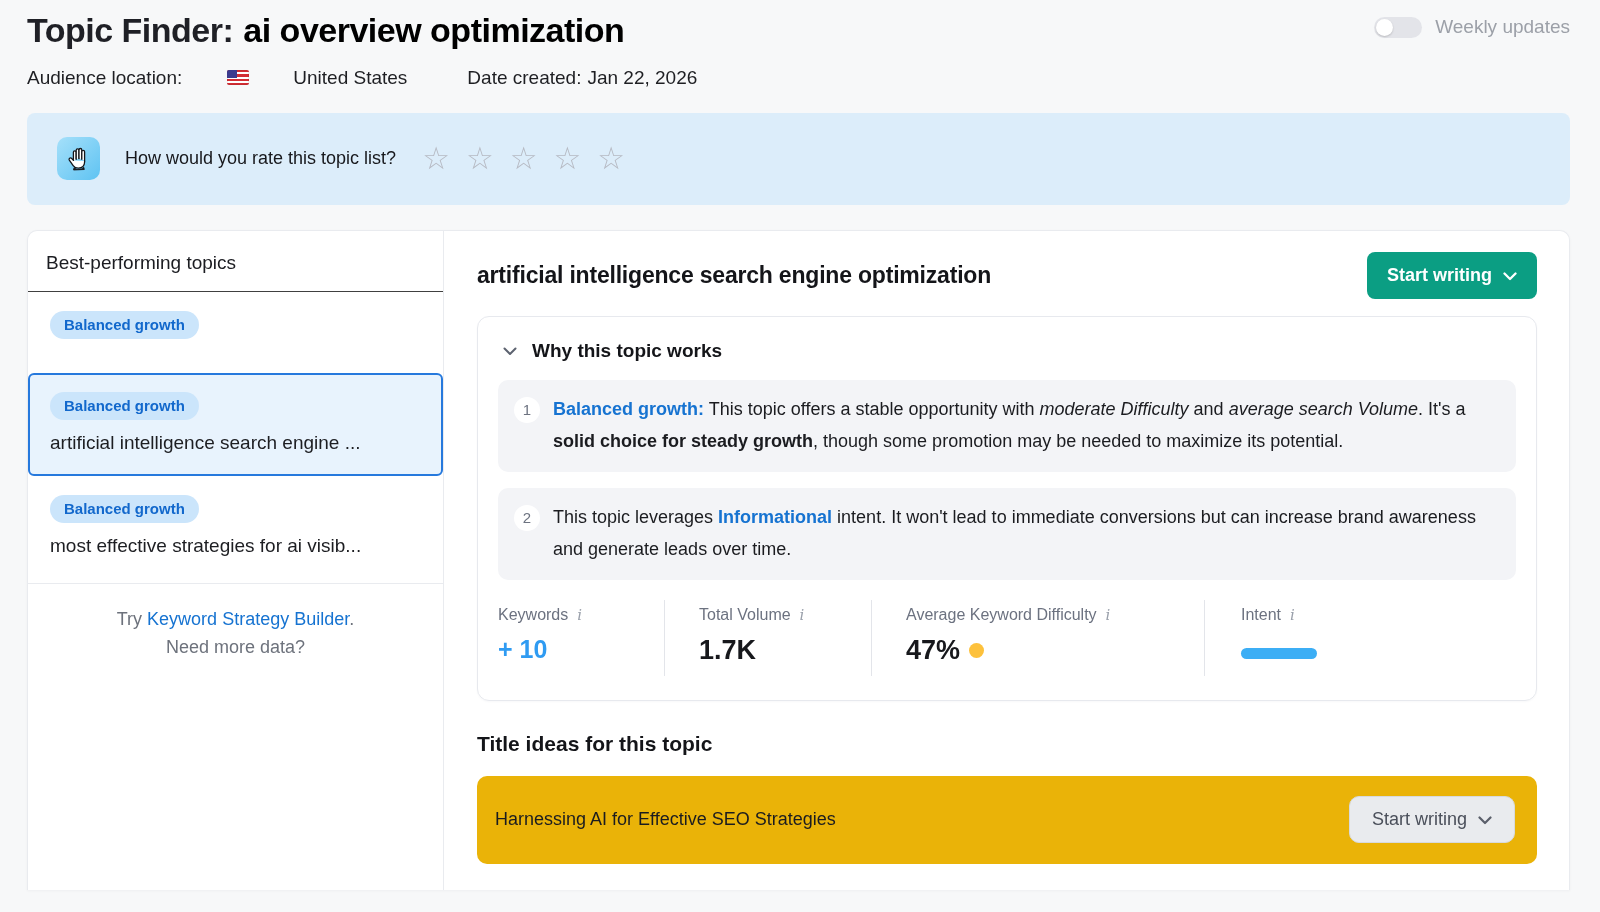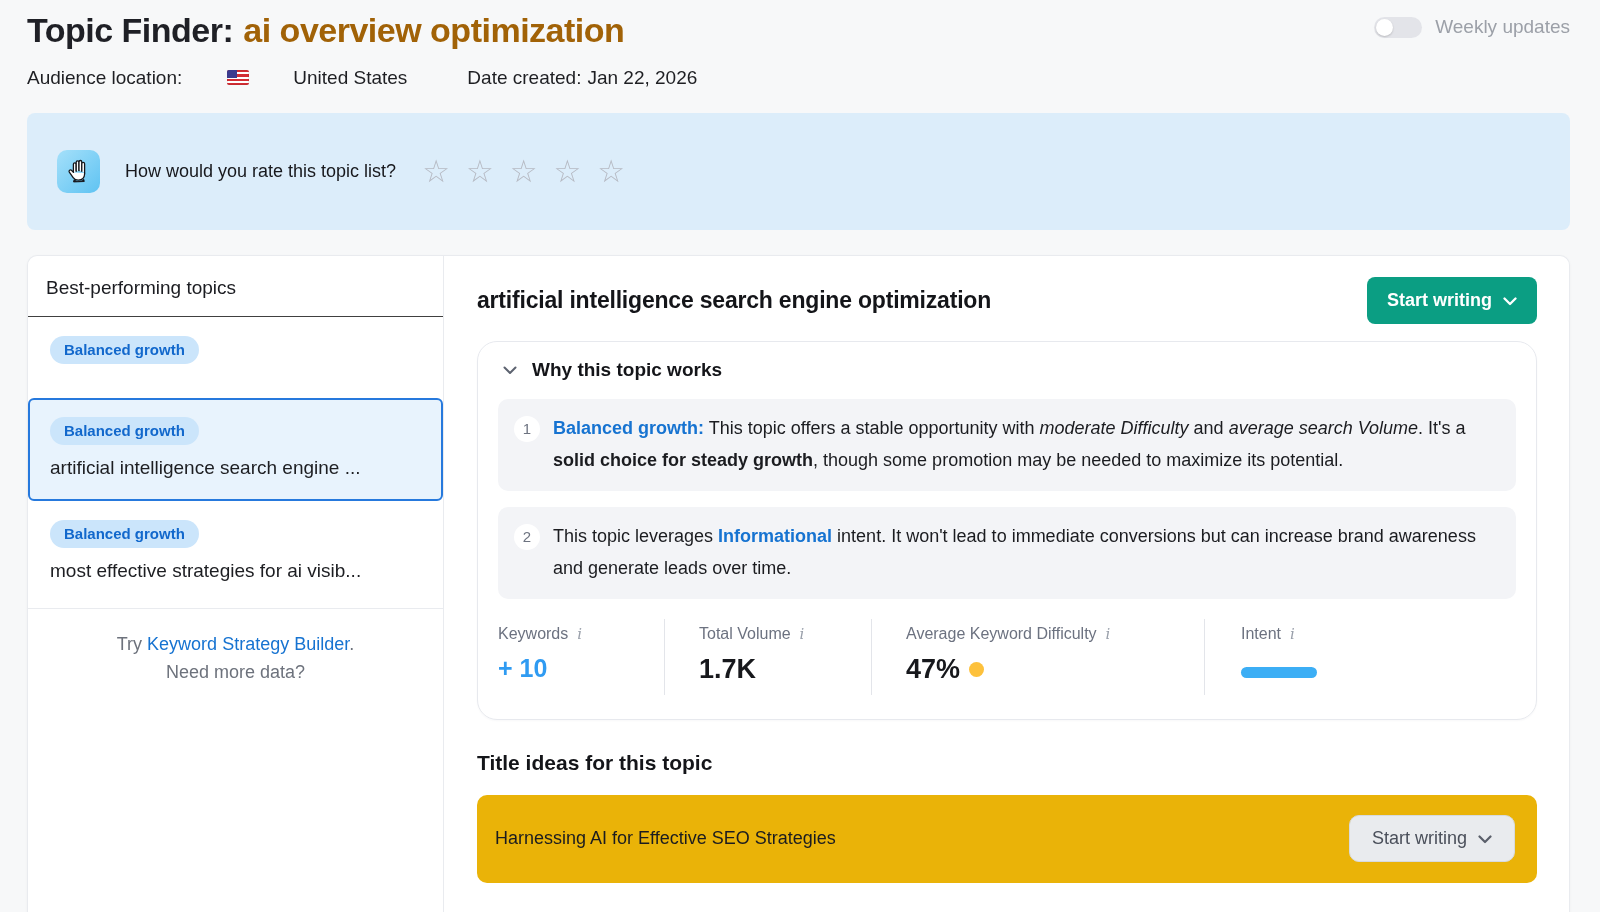--- a/index.html
+++ b/index.html
@@ -7,34 +7,34 @@
   body {
     font-family:"Liberation Sans", sans-serif;
     background:#f7f8f9;
     color:#17181c;
   }
   
   .page-header { padding:10px 30px 0 27px; }
   .title-row { display:flex; align-items:flex-start; justify-content:space-between; }
   .page-title { font-size:34px; font-weight:700; letter-spacing:-0.5px; line-height:1.2; }
   .page-title .t-prefix { color:#1f2026; }
-  .page-title .t-query { color:#a16207; margin-left:10px; }
+  .page-title .t-query { color:#000000; margin-left:10px; }
   .toggle-group { display:flex; align-items:center; margin-top:6px; }
   .toggle { position:relative; width:48px; height:21px; border-radius:11px; background:#e3e4e9; cursor:pointer; }
   .toggle .knob { position:absolute; left:2px; top:2px; width:17px; height:17px; border-radius:50%; background:#fff; box-shadow:0 1px 2px rgba(0,0,0,.18); }
   .toggle-label { margin-left:13px; font-size:19px; color:#9ca0a8; }
   .meta-row { display:flex; align-items:center; margin-top:16px; font-size:19px; color:#1e1f23;gap:35px; }
   .meta-label { margin-right:10px; }
   .flag { width:22px; height:15px; position:relative; background:repeating-linear-gradient(#d22d34 0 2.2px,#fff 2.2px 4.4px); border-radius:2px; overflow:hidden; margin-right:9px; box-shadow:0 0 0 1px rgba(0,0,0,.06) inset; }
   .flag:before { content:""; position:absolute; left:0; top:0; width:10px; height:8px; background:#3c3b8e; }
   .meta-date { margin-left:25px; }
   .meta-date span { margin-right:6px; }
   
   .rating-banner {
-    margin:24px 30px 0 27px; height:117px; border-radius:8px;
+    margin:24px 30px 0 27px; height:92px; border-radius:8px;
     background:#dcedfa; display:flex; align-items:center; padding:0 26px 0 30px;
   }
   .hand-icon { width:43px; height:43px; border-radius:10px; background:linear-gradient(135deg,#a5e0fa,#5fc3f2); display:flex; align-items:center; justify-content:center; margin-right:25px; flex:none; }
   .banner-question { font-size:18px; color:#17181c; }
   .stars { display:flex; margin-left:18px; }
   .star { font-size:31px; color:#b6bac3; line-height:1; padding:0 8px; cursor:pointer; }
   
   .content-card {
     margin:25px 30px 0 27px; height:660px; background:#fff;
     border:1px solid #e9ebef; border-radius:10px 10px 0 0; border-bottom:none;
@@ -52,21 +52,21 @@
   .link { color:#1673d1; text-decoration:none; cursor:pointer; }
   
   .main-panel { flex:1; padding:21px 32px 0 33px; overflow:hidden; }
   .main-header { display:flex; align-items:center; justify-content:space-between; margin-bottom:17px; }
   .topic-title { font-size:23px; font-weight:700; color:#141519; letter-spacing:-0.2px; }
   .btn-green {
     background:#0b9e83; color:#fff; border:none; border-radius:8px;
     padding:13px 20px; font-size:18px; font-weight:600; font-family:inherit;
     display:flex; align-items:center; gap:11px; cursor:pointer;
   }
-  .why-card { border:1px solid #e7e9ee; border-radius:20px; padding:13px 20px 16px; box-shadow:0 1px 2px rgba(20,30,50,.03); }
+  .why-card { border:1px solid #e7e9ee; border-radius:12px; padding:19px 20px 16px; box-shadow:0 1px 2px rgba(20,30,50,.03); }
   .why-head { display:flex; align-items:center; gap:15px; margin:4px 0 18px 5px; cursor:pointer; }
   .why-title { font-size:19px; font-weight:700; color:#141519; }
   .point-box { background:#f3f4f7; border-radius:10px; padding:13px 16px 15px; display:flex; gap:13px; margin-bottom:16px; }
   .point-num { width:26px; height:26px; flex:none; border-radius:50%; background:#fff; color:#6d7380; font-size:15px; display:flex; align-items:center; justify-content:center; margin-top:4px; }
   .point-text { font-size:18px; line-height:32px; color:#1b1c20; }
   .rt-bold { font-weight:700; }
   .rt-italic { font-style:italic; }
   .rt-link-bold { color:#1673d1; font-weight:700; cursor:pointer; }
   
   .metrics-row { display:flex; margin-top:20px; padding-bottom:8px; }

